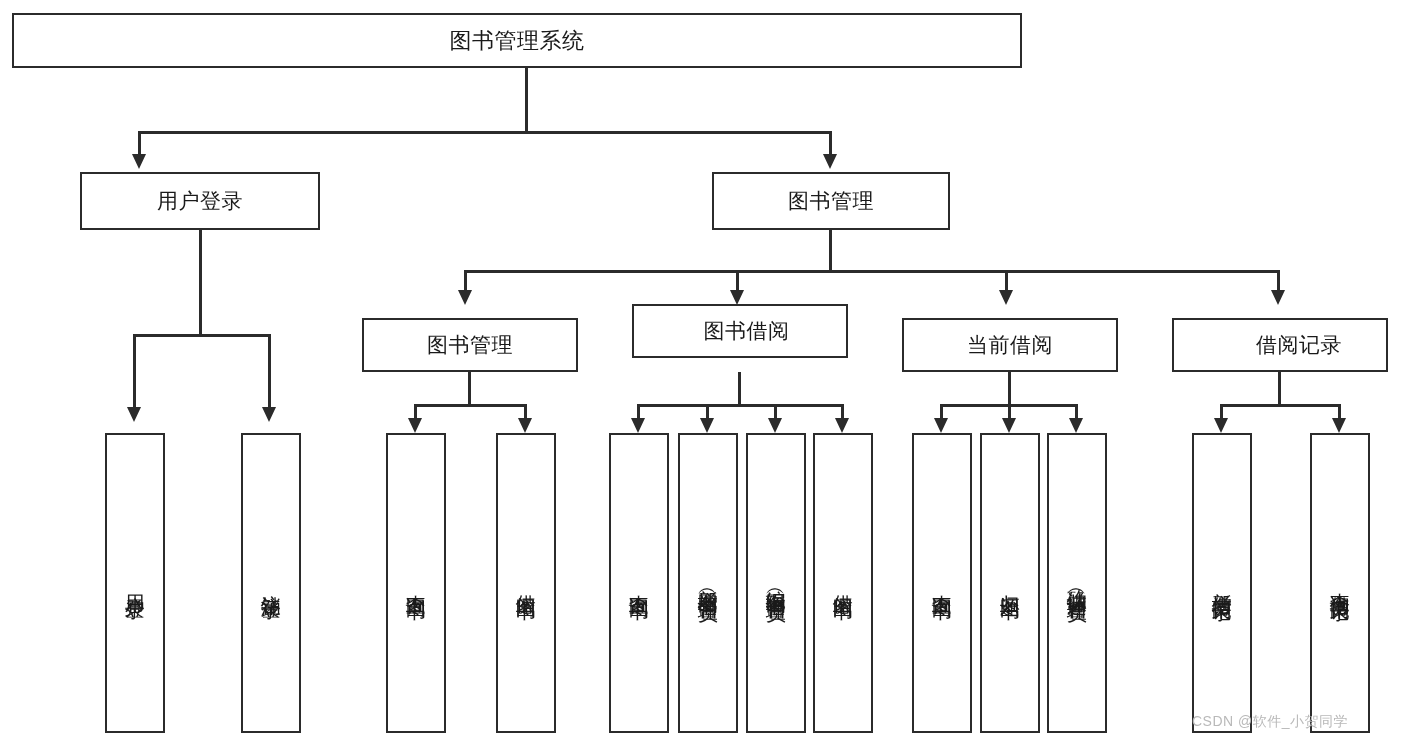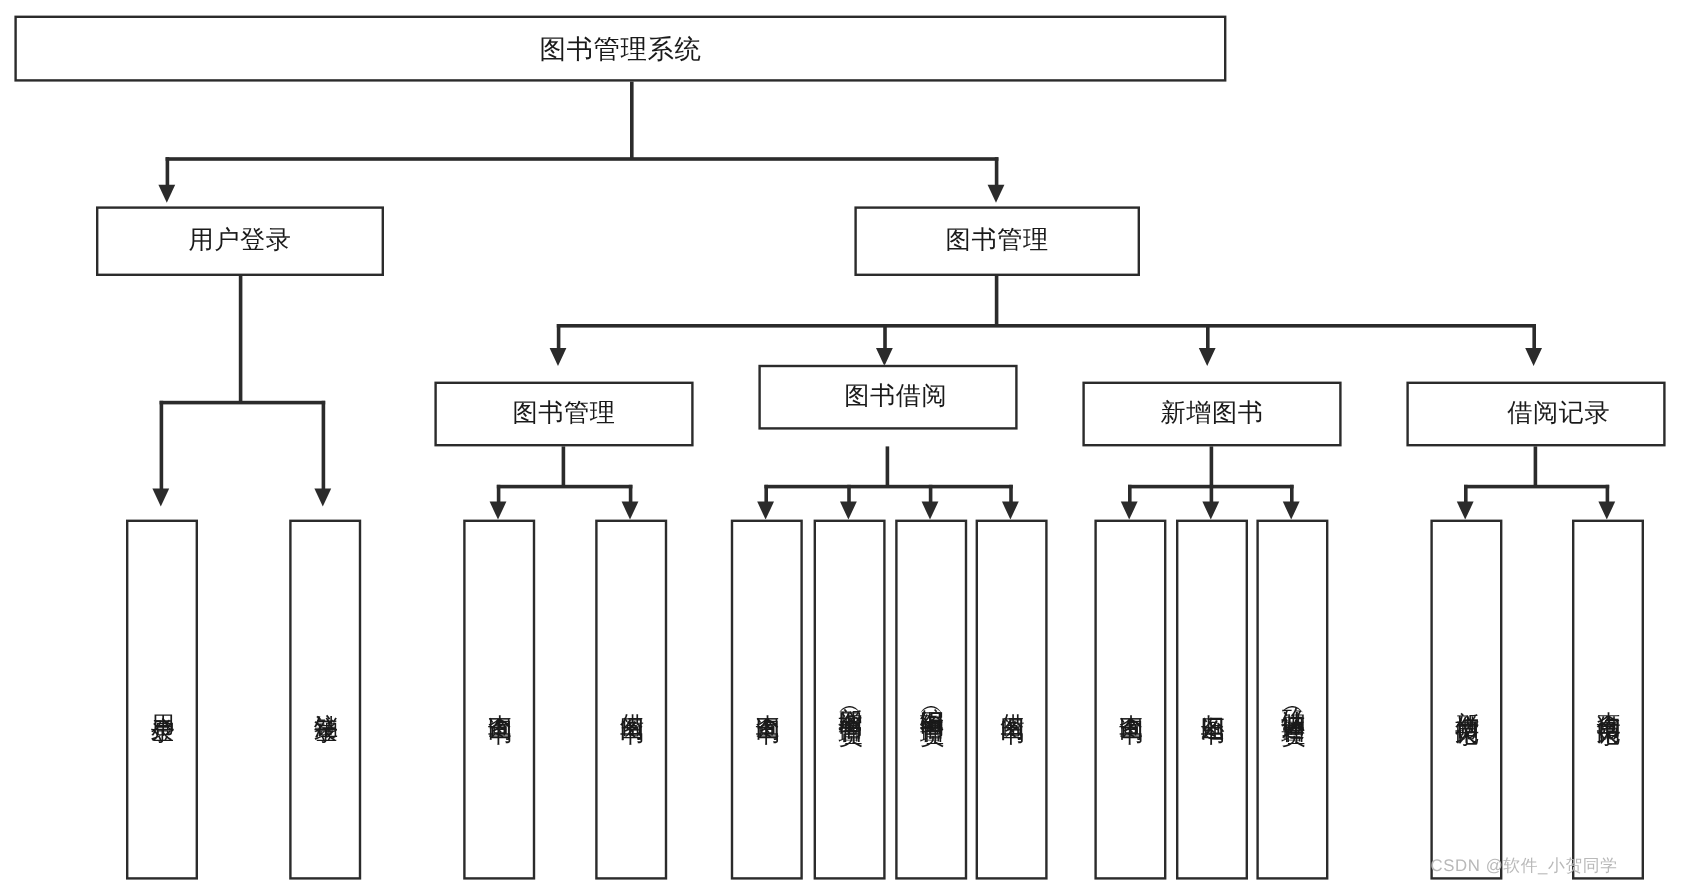--- a/index.html
+++ b/index.html
@@ -117,21 +117,21 @@
   <div class="edge v" style="left:1277px;top:270px;width:3px;height:22px;"></div>
   <div class="arrow" style="left:1271px;top:290px;"></div>
 
   <div class="node" style="left:362px;top:318px;width:216px;height:54px;">
     <span class="lbl">图书管理</span>
   </div>
   <div class="node" style="left:632px;top:304px;width:216px;height:54px;padding-left:13px;">
     <span class="lbl">图书借阅</span>
   </div>
   <div class="node" style="left:902px;top:318px;width:216px;height:54px;">
-    <span class="lbl">新增图书</span>
+    <span class="lbl">当前借阅</span>
   </div>
   <div class="node" style="left:1172px;top:318px;width:216px;height:54px;padding-left:38px;">
     <span class="lbl">借阅记录</span>
   </div>
 
   <div class="edge v" style="left:468px;top:372px;width:3px;height:34px;"></div>
   <div class="edge h" style="left:414px;top:404px;width:113px;height:3px;"></div>
   <div class="edge v" style="left:414px;top:404px;width:3px;height:16px;"></div>
   <div class="arrow" style="left:408px;top:418px;"></div>
   <div class="edge v" style="left:524px;top:404px;width:3px;height:16px;"></div>

